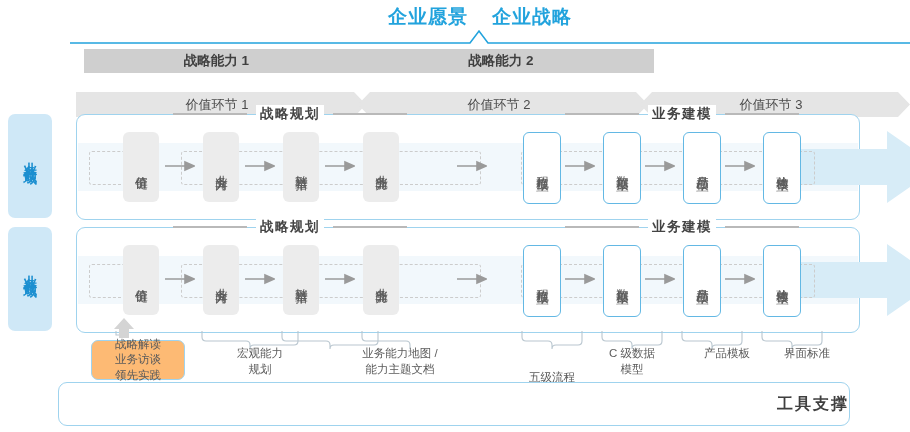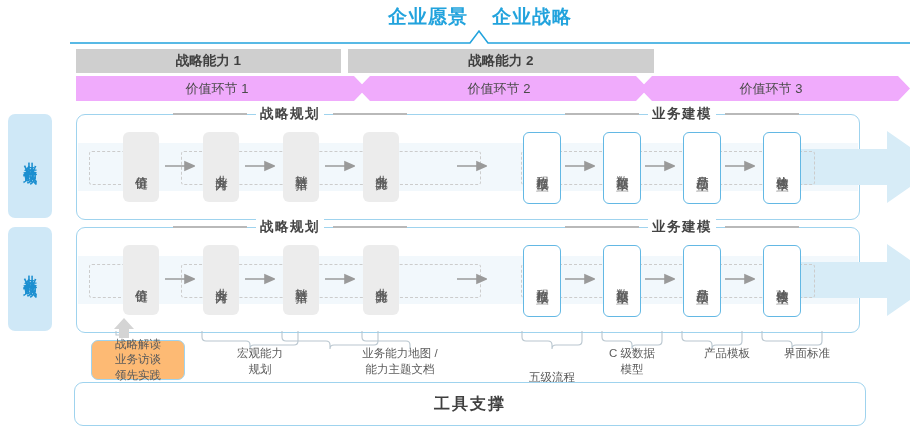--- a/index.html
+++ b/index.html
@@ -25,28 +25,28 @@
   
   .peakline{position:absolute;left:70px;top:28px;width:840px;height:18px;}
 
   
   .cap-row{position:absolute;left:76px;top:49px;width:826px;height:24px;}
   .cap{
     position:absolute;top:0;height:24px;background:#cfcfcf;
     display:flex;align-items:center;justify-content:center;
     color:#3f3f3f;font-size:13.5px;font-weight:bold;white-space:nowrap;
   }
-  .cap1{left:0;width:265px;}
+  .cap1{left:8px;width:265px;}
   .cap2{left:272px;width:306px;}
   .cap3{left:544px;width:282px;}
 
   
   .vc-row{position:absolute;left:76px;top:76px;width:834px;height:25px;}
   .vc{
-    position:absolute;top:0;height:25px;background:#f0abfc;
+    position:absolute;top:16px;height:25px;background:#e5e5e5;
     display:flex;align-items:center;justify-content:center;
     color:#4a4a4a;font-size:13px;white-space:nowrap;
   }
   .vc1{left:0;width:290px;clip-path:polygon(0 0,278px 0,290px 50%,278px 100%,0 100%);}
   .vc2{left:282px;width:290px;clip-path:polygon(0 0,278px 0,290px 50%,278px 100%,12px 100%,0 50%,12px 0);}
   .vc3{left:564px;width:270px;clip-path:polygon(0 0,258px 0,270px 50%,258px 100%,12px 100%,0 50%,12px 0);}
   .vc span{position:relative;left:-4px;}
 
   
   .side{
@@ -124,23 +124,23 @@
     font-size:11.5px;line-height:1.35;white-space:nowrap;
   }
   .bbox{
     position:absolute;border:1.2px solid #9fd3ee;border-radius:7px;
     background:#fdba74;display:flex;align-items:center;justify-content:center;
     color:#5b5b5b;font-size:11.5px;line-height:1.35;text-align:center;
   }
 
   
   .tool{
-    position:absolute;left:74px;top:382px;width:790px;height:42px;
+    position:absolute;left:58px;top:382px;width:790px;height:42px;
     border:1.3px solid #9fd3ee;border-radius:9px;background:#fff;
-    display:flex;align-items:center;justify-content:center;
+    display:flex;align-items:center;justify-content:flex-end;
   }
   .tool .ttl{color:#3f3f3f;font-size:16px;font-weight:bold;letter-spacing:2px;}
 </style>
 </head>
 <body>
 
 <div class="root">
 
   <div class="top-titles">
     <span class="t">企业愿景</span>

